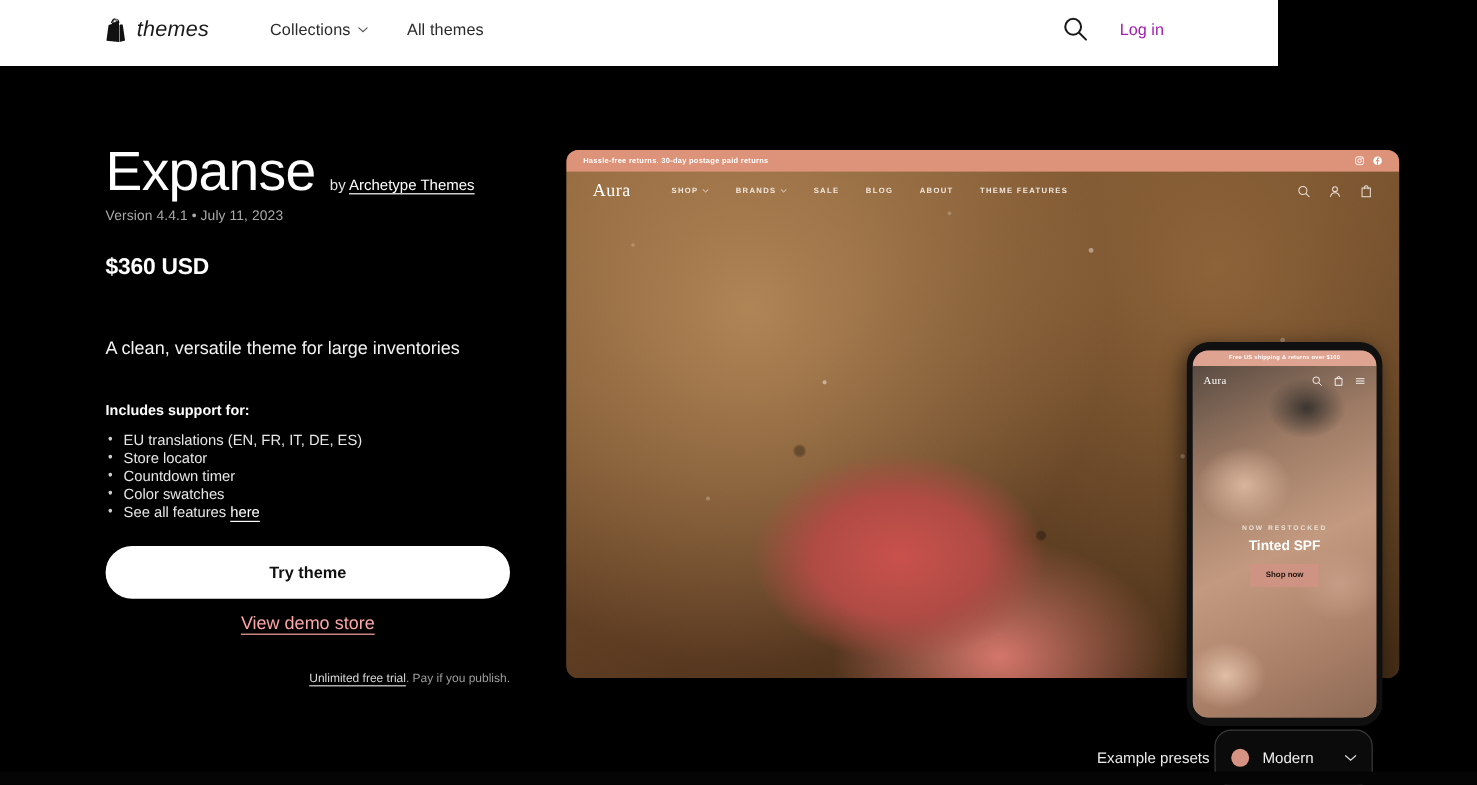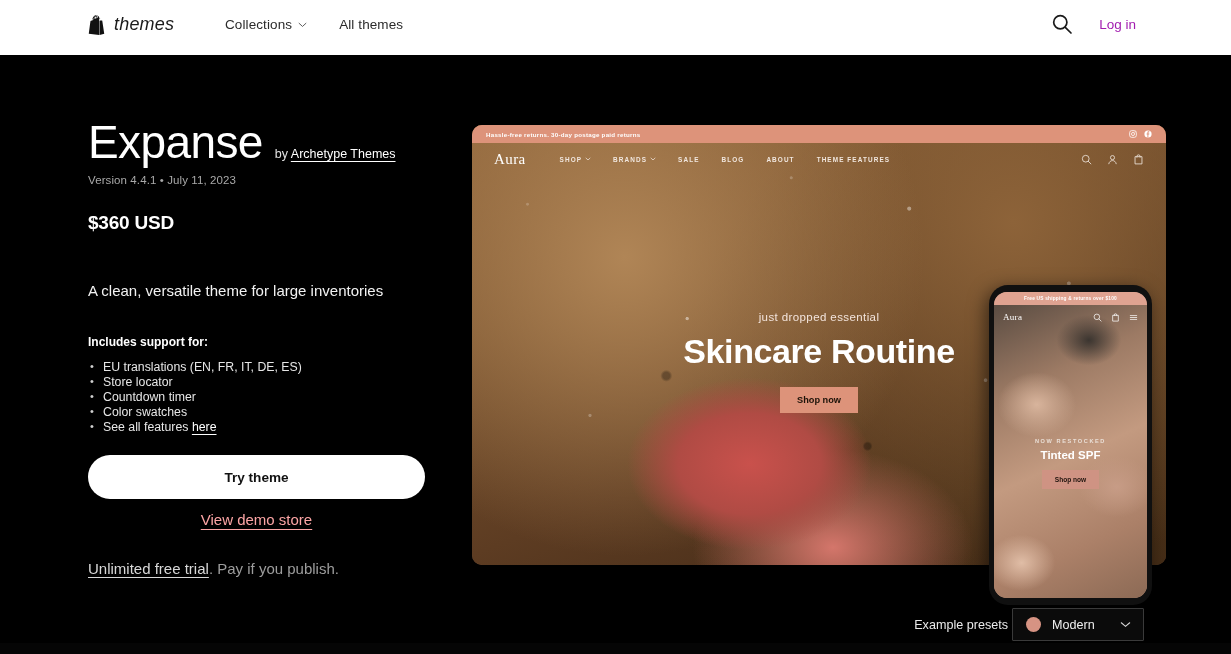--- a/index.html
+++ b/index.html
@@ -6,21 +6,21 @@
   html, body {
     width: 1231px; height: 654px;
     background: #000;
     font-family: "Liberation Sans", sans-serif;
     overflow: hidden;
   }
   .page { position: relative; width: 1231px; height: 654px; background: #000; }
 
   
   .topbar {
-    position: absolute; left: 0; top: 0; width: 1231px; height: 55px;
+    position: absolute; left: 0; top: 0; width: 1065px; height: 55px;
     background: #ffffff; display: flex; align-items: center;
   }
   .brand { position: absolute; left: 88px; top: 14px; display: flex; align-items: center; gap: 9px; }
   .shopify-bag { width: 17px; height: 20px; display: block; }
   .brand-word { font-style: italic; font-size: 18px; color: #1a1a1a; letter-spacing: .2px; }
 
   .nav-links { position: absolute; left: 225px; top: 17px; display: flex; align-items: center; gap: 32px; }
   .nav-link {
     font-size: 13.5px; color: #2b2b2b; letter-spacing: .1px;
     display: flex; align-items: center; gap: 6px; cursor: pointer; white-space: nowrap;
@@ -55,22 +55,22 @@
   .try-btn {
     position: absolute; left: 88px; top: 455px; width: 337px; height: 44px;
     background: #fff; color: #111; border: none; border-radius: 999px;
     font-family: inherit; font-size: 13.6px; font-weight: 700; cursor: pointer;
   }
   .demo-link {
     position: absolute; left: 88px; top: 511px; width: 337px; text-align: center;
     font-size: 15px; color: #fca5a5; text-decoration: underline; text-underline-offset: 4px; cursor: pointer;
   }
   .trial-note {
-    position: absolute; left: 88px; top: 560px; width: 337px; text-align: left;
-    font-size: 15px; color: #9d9d9d;
+    position: absolute; left: 88px; top: 560px; width: 337px; text-align: right;
+    font-size: 10px; color: #9d9d9d;
   }
   .trial-note .trial-link { color: #d8d8d8; text-decoration: underline; text-underline-offset: 3px; cursor: pointer; }
 
   
   .preview-wrap { position: absolute; left: 472px; top: 125px; width: 694px; height: 420px; }
   .desktop {
     position: absolute; left: 0; top: 0; width: 694px; height: 440px;
     border-radius: 10px; overflow: hidden; background: #6b4a32;
   }
   .hero-photo {
@@ -163,22 +163,22 @@
     font-size: 6.6px; font-weight: 700; padding: 6px 13px; border: none; cursor: pointer;
     font-family: inherit;
   }
 
   
   .preset-row {
     position: absolute; right: 87px; top: 608px; display: flex; align-items: center; gap: 4px;
   }
   .preset-label { font-size: 12.6px; color: #eaeaea; }
   .preset-select {
-    display: flex; align-items: center; gap: 11px; height: 33px; padding: 0 12px 0 13px;
-    min-width: 132px; background: #0b0b0b; border: 1px solid #3a3a3a; border-radius: 1px;
+    display: flex; align-items: center; gap: 11px; height: 47px; padding: 0 12px 0 13px;
+    min-width: 132px; background: #0b0b0b; border: 1px solid #3a3a3a; border-radius: 14px;
     cursor: pointer;
   }
   .preset-swatch { width: 15px; height: 15px; border-radius: 50%; background: #d69383; display: block; flex: none; }
   .preset-value { font-size: 12.6px; color: #f0f0f0; margin-right: auto; }
   .chev-dn { width: 11px; height: 7px; display: block; }
   .bottom-strip { position: absolute; left: 0; top: 643px; width: 1231px; height: 11px; background: #050505; }
 </style>
 </head>
 <body>
 
@@ -297,25 +297,20 @@
             <circle cx="7" cy="4.6" r="2.6" fill="none" stroke="#f5ece6" stroke-width="1.1"></circle>
             <path d="M2.3 12.4c.5-2.6 2.4-4 4.7-4s4.2 1.4 4.7 4" fill="none" stroke="#f5ece6" stroke-width="1.1" stroke-linecap="round"></path>
           </svg>
           <svg class="shop-ico" viewBox="0 0 14 14">
             <path d="M2.6 3.4h8.8v9.2H2.6z" fill="none" stroke="#f5ece6" stroke-width="1.1"></path>
             <path d="M5 4.6V3.1a2 2 0 0 1 4 0v1.5" fill="none" stroke="#f5ece6" stroke-width="1.1"></path>
           </svg>
         </span>
       </div>
 
-      <div class="hero-copy">
-        <div class="hero-kicker">just dropped essential</div>
-        <div class="hero-head">Skincare Routine</div>
-        <button class="hero-btn">Shop now</button>
-      </div>
     </div>
 
     <div class="phone">
       <div class="phone-screen">
         <div class="ph-photo"></div>
         <div class="ph-ann">
           <span class="ph-ann-text">Free US shipping &amp; returns over $100</span>
         </div>
         <div class="ph-nav">
           <span class="ph-logo">Aura</span>

